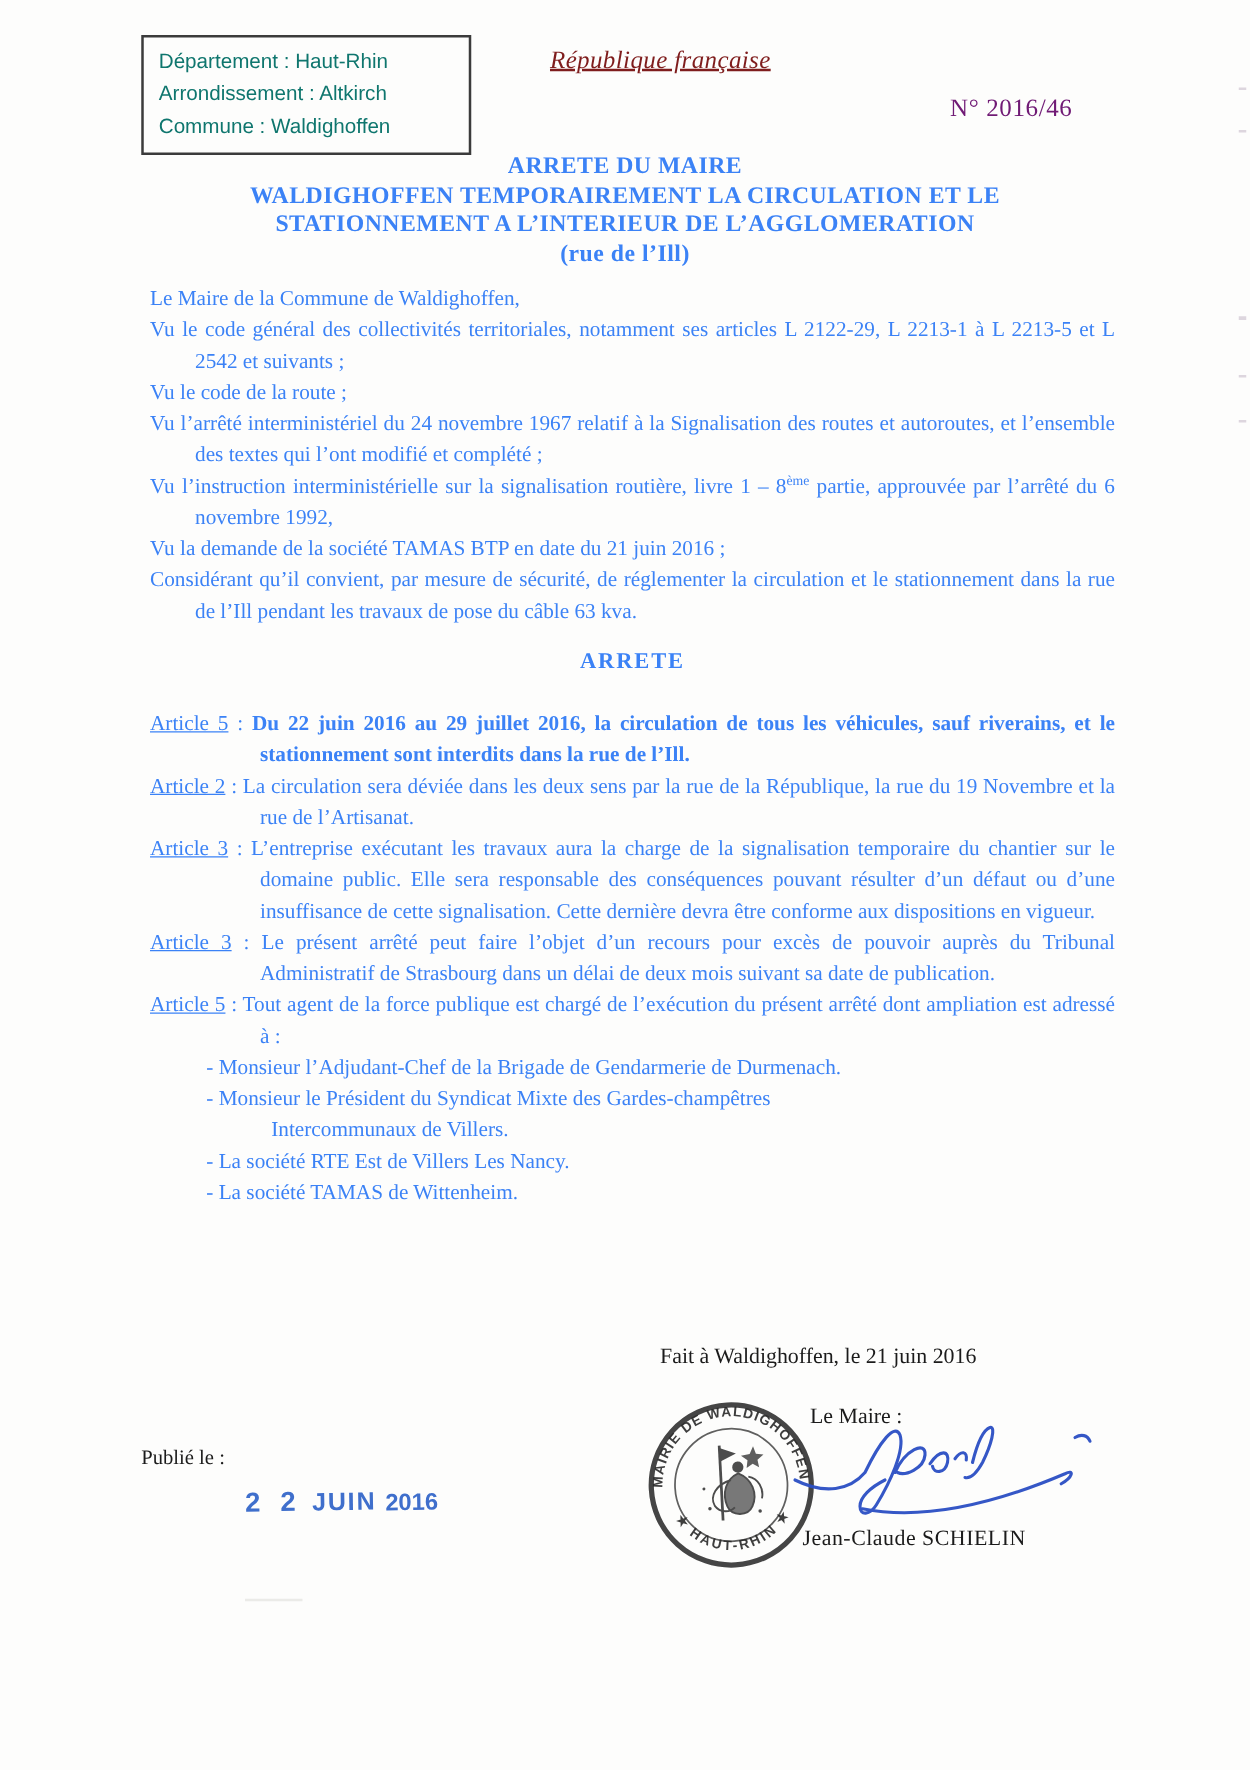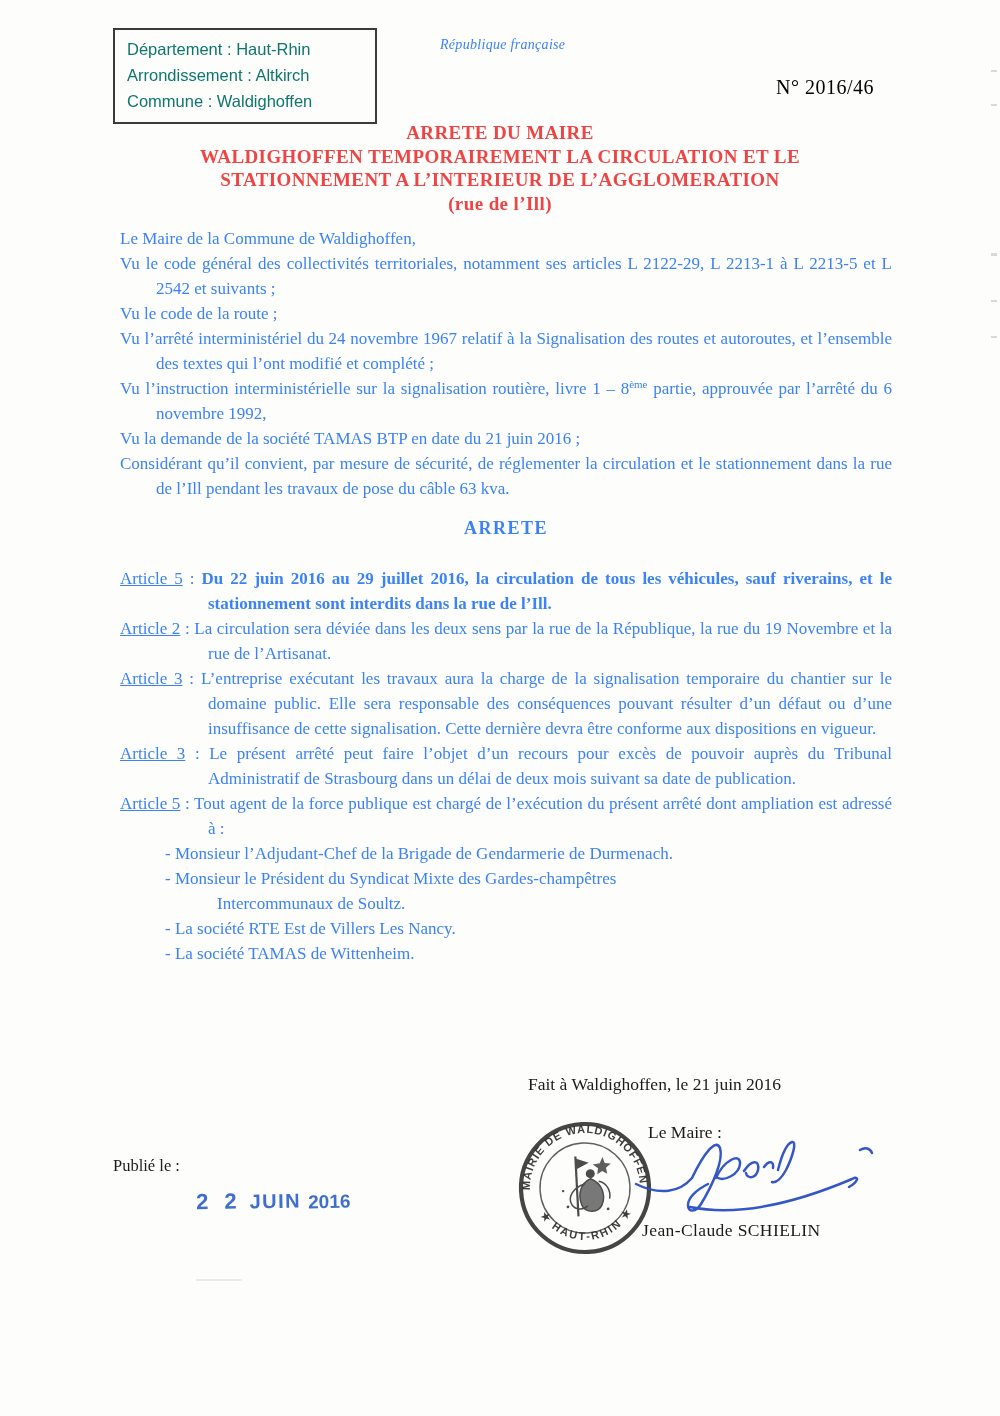--- a/index.html
+++ b/index.html
@@ -10,31 +10,31 @@
   }
   
   .header-box{
     position:absolute;left:113px;top:28px;width:238px;
     border:2px solid #3b3b3b;padding:6px 10px 8px 12px;
     font-family:"Liberation Sans", sans-serif;
     font-size:16.5px;line-height:26px;color:#0f766e;
   }
   .republique{
     position:absolute;left:440px;top:37px;
-    font-style:italic;font-size:14px;letter-spacing:.3px;color:#3b82f6;
+    font-style:italic;font-size:20px;letter-spacing:.3px;color:#7f1d1d;text-decoration:underline;
   }
   .doc-number{
     position:absolute;left:760px;top:76px;
-    font-size:20px;letter-spacing:.5px;color:#000000;margin-left:16px;
+    font-size:20px;letter-spacing:.5px;color:#701a75;
   }
   
   .title-block{
     position:absolute;left:0;top:121px;width:100%;
     text-align:center;font-weight:bold;font-size:19px;
-    line-height:23.5px;letter-spacing:.4px;color:#ef4444;
+    line-height:23.5px;letter-spacing:.4px;color:#3b82f6;
   }
   
   .content{
     position:absolute;left:120px;top:226px;width:772px;
     font-size:17px;line-height:25px;color:#3b82f6;
   }
   .content p{margin:0;}
   .hang{padding-left:36px;text-indent:-36px;text-align:justify;}
   .sup{font-size:11px;vertical-align:6px;line-height:0;}
   .arrete-heading{
@@ -105,21 +105,21 @@
 
     <p class="article"><span class="art-label">Article 2</span><span> : </span><span class="art-text">La circulation sera déviée dans les deux sens par la rue de la République, la rue du 19 Novembre et la rue de l’Artisanat.</span></p>
 
     <p class="article"><span class="art-label">Article 3</span><span> : </span><span class="art-text">L’entreprise exécutant les travaux aura la charge de la signalisation temporaire du chantier sur le domaine public. Elle sera responsable des conséquences pouvant résulter d’un défaut ou d’une insuffisance de cette signalisation. Cette dernière devra être conforme aux dispositions en vigueur.</span></p>
 
     <p class="article"><span class="art-label">Article 3</span><span> : </span><span class="art-text">Le présent arrêté peut faire l’objet d’un recours pour excès de pouvoir auprès du Tribunal Administratif de Strasbourg dans un délai de deux mois suivant sa date de publication.</span></p>
 
     <p class="article" style="margin-bottom:0;"><span class="art-label">Article 5</span><span> : </span><span class="art-text">Tout agent de la force publique est chargé de l’exécution du présent arrêté dont ampliation est adressé à :</span></p>
     <div class="a5-line">- Monsieur l’Adjudant-Chef de la Brigade de Gendarmerie de Durmenach.</div>
     <div class="a5-line">- Monsieur le Président du Syndicat Mixte des Gardes-champêtres</div>
-    <div class="a5-line cont">Intercommunaux de Soultz.</div>
+    <div class="a5-line cont">Intercommunaux de Villers.</div>
     <div class="a5-line">- La société RTE Est de Villers Les Nancy.</div>
     <div class="a5-line">- La société TAMAS de Wittenheim.</div>
   </div>
 
   <div class="fait">Fait à Waldighoffen, le 21 juin 2016</div>
   <div class="le-maire">Le Maire :</div>
   <div class="signer-name">Jean-Claude SCHIELIN</div>
 
   <svg class="stamp" viewBox="0 0 140 140" aria-hidden="true">
     <circle cx="70" cy="70" r="64" fill="none" stroke="#2b2b2b" stroke-width="4.2" opacity="0.88"></circle>

